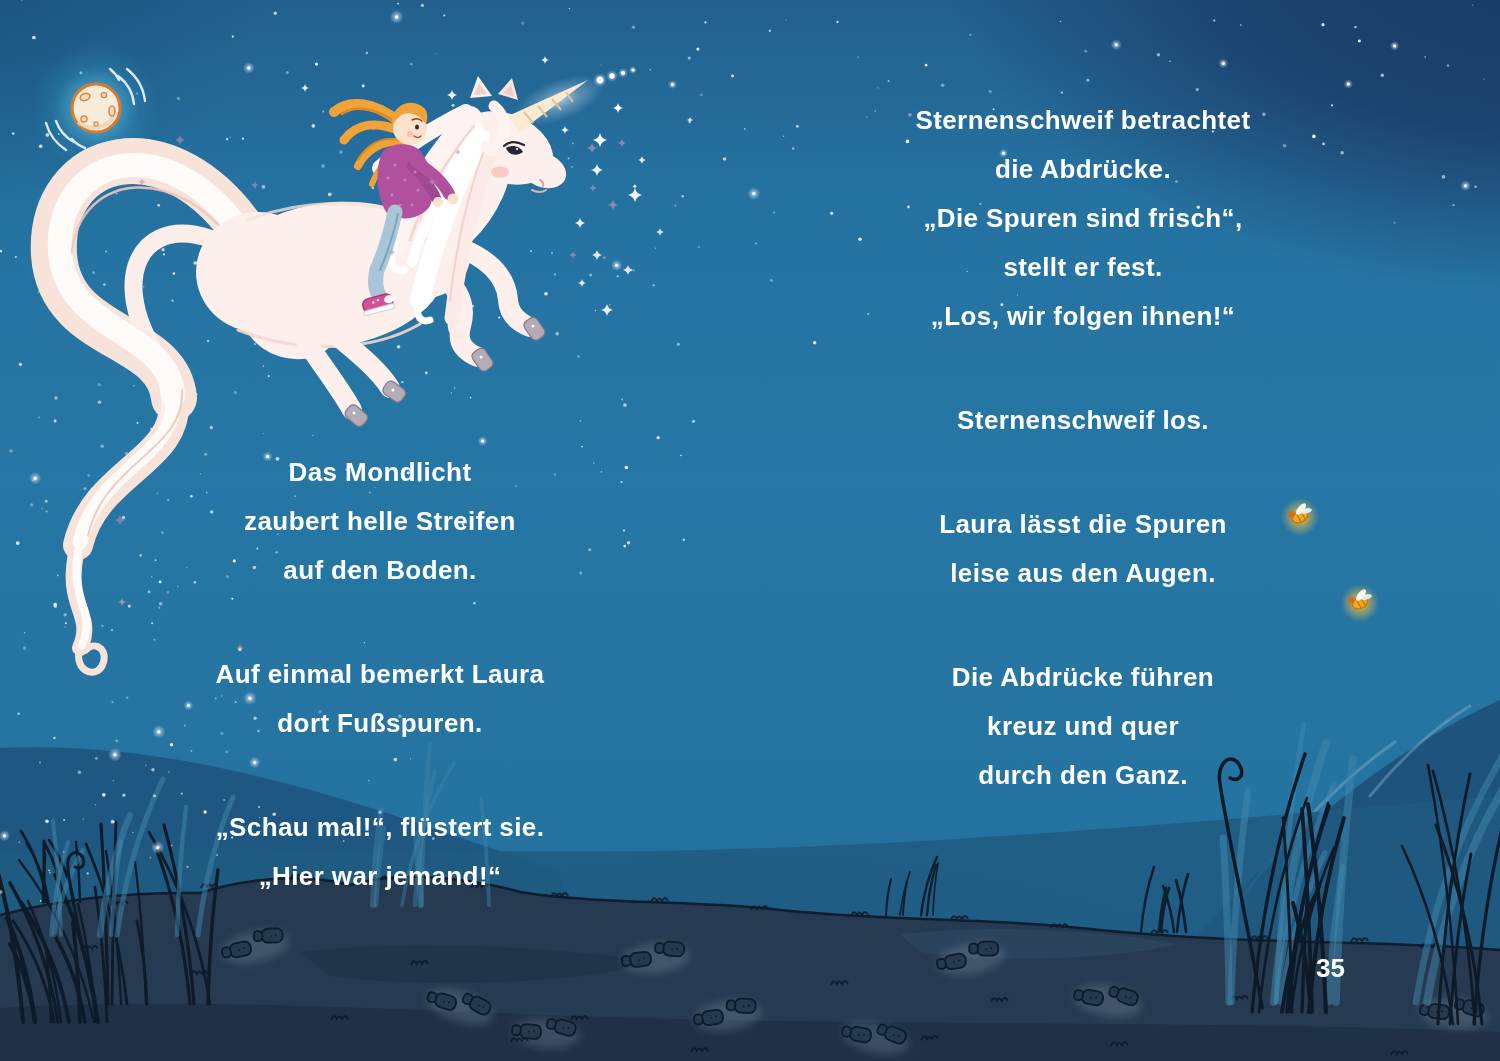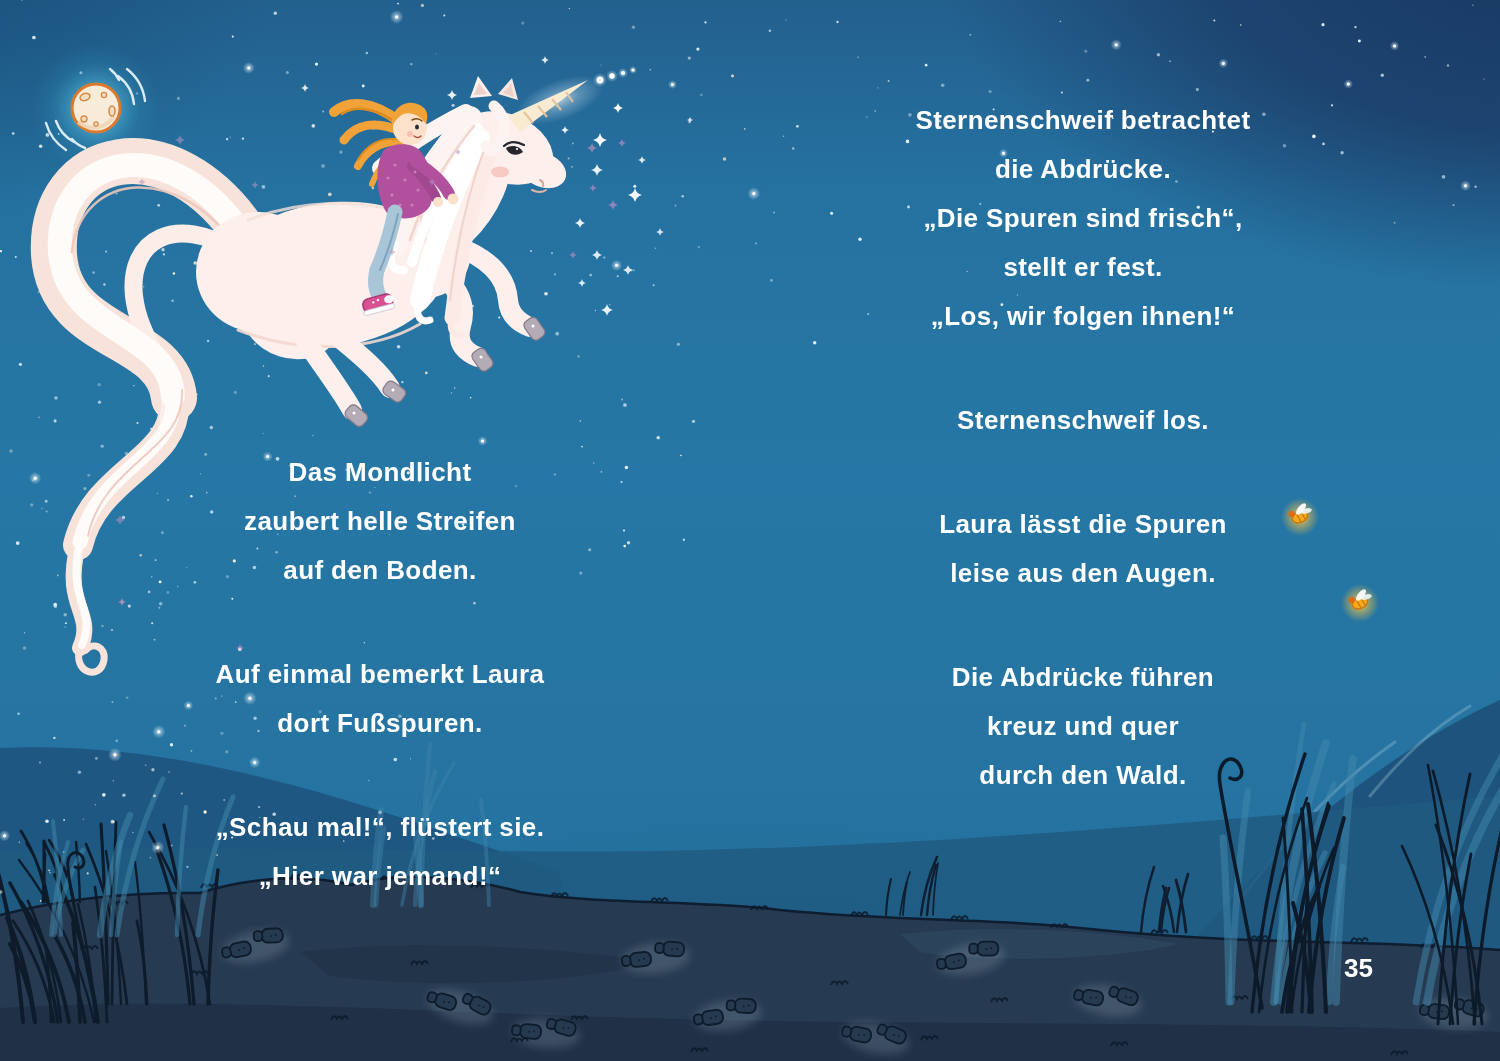--- a/index.html
+++ b/index.html
@@ -16,21 +16,21 @@
   svg.scene{position:absolute;left:0;top:0;}
   .story-col{
     position:absolute;color:#ffffff;font-weight:bold;
     font-size:26px;line-height:49px;letter-spacing:.4px;z-index:5;text-align:center;
   }
   .col-left{left:150px;top:448px;width:460px;}
   .col-right{left:848px;top:96px;width:470px;}
   .para{margin:0 0 55px 0;}
   .line{display:block;white-space:nowrap;}
   .page-number{
-    position:absolute;left:1344px;top:944px;color:#ffffff;font-weight:bold;
+    position:absolute;left:1316px;top:944px;color:#ffffff;font-weight:bold;
     font-size:26px;line-height:49px;z-index:6;
   }
 </style>
 </head>
 <body>
 
 <div class="page">
 
   <svg class="scene" id="scene" width="1500" height="1061" viewBox="0 0 1500 1061">
     <defs>
@@ -1003,18 +1003,18 @@
     <p class="para">
       <span class="line">Sternenschweif los.</span>
     </p>
     <p class="para">
       <span class="line">Laura lässt die Spuren</span>
       <span class="line">leise aus den Augen.</span>
     </p>
     <p class="para">
       <span class="line">Die Abdrücke führen</span>
       <span class="line">kreuz und quer</span>
-      <span class="line">durch den Wald.</span>
+      <span class="line">durch den Ganz.</span>
     </p>
   </div>
 
   <div class="page-number">35</div>
 </div>
 
 </body></html>

